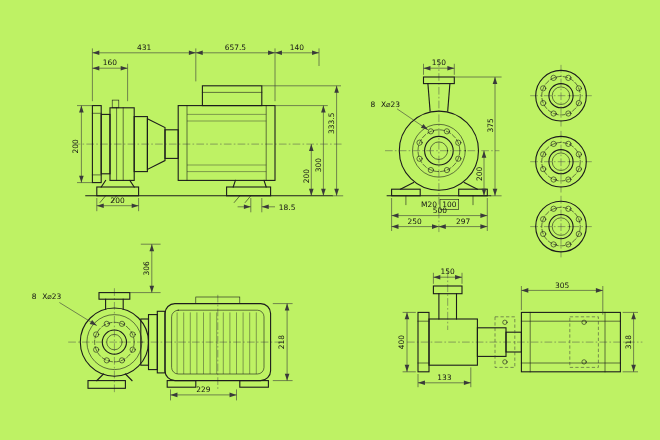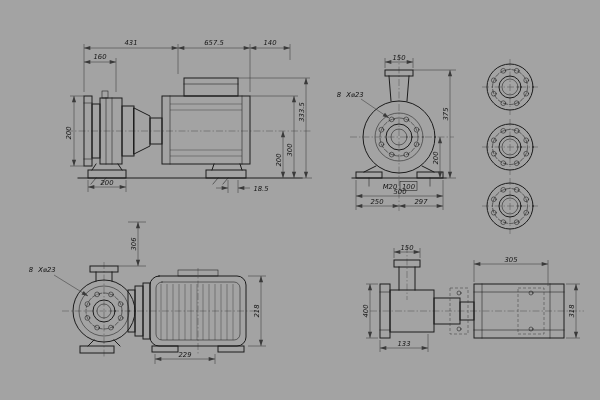--- a/index.html
+++ b/index.html
@@ -1,19 +1,18 @@
 <!DOCTYPE html>
 <html><head>
 <meta charset="utf-8">
 <style>
   html, body { margin: 0; padding: 0; background: #ffffff; }
   .canvas {
-    width: 600px; height: 400px; position: relative; background: #a3a3a3;
+    width: 600px; height: 400px; position: relative; background: #bef264;
     font-family: "DejaVu Sans", sans-serif;
-    font-style: italic;
   }
   svg { display: block; }
   .g   { stroke: #1c1c1c; fill: none; stroke-width: 1;   stroke-linecap: square; }
   .g2  { stroke: #1c1c1c; fill: none; stroke-width: 0.55; stroke-linecap: square; }
   .fin { stroke: #2a2a2a; fill: none; stroke-width: 0.4; }
   .dim { stroke: #3a3a3a; fill: none; stroke-width: 0.55; }
   .cl  { stroke: #4a4a4a; fill: none; stroke-width: 0.45; stroke-dasharray: 7 2 1.5 2; }
   .hid { stroke: #3a3a3a; fill: none; stroke-width: 0.5; stroke-dasharray: 3 2; }
   .bc  { stroke-dasharray: 4 2; }
   .t   { font-family: "DejaVu Sans", sans-serif; font-size: 6.8px; fill: #141414;

